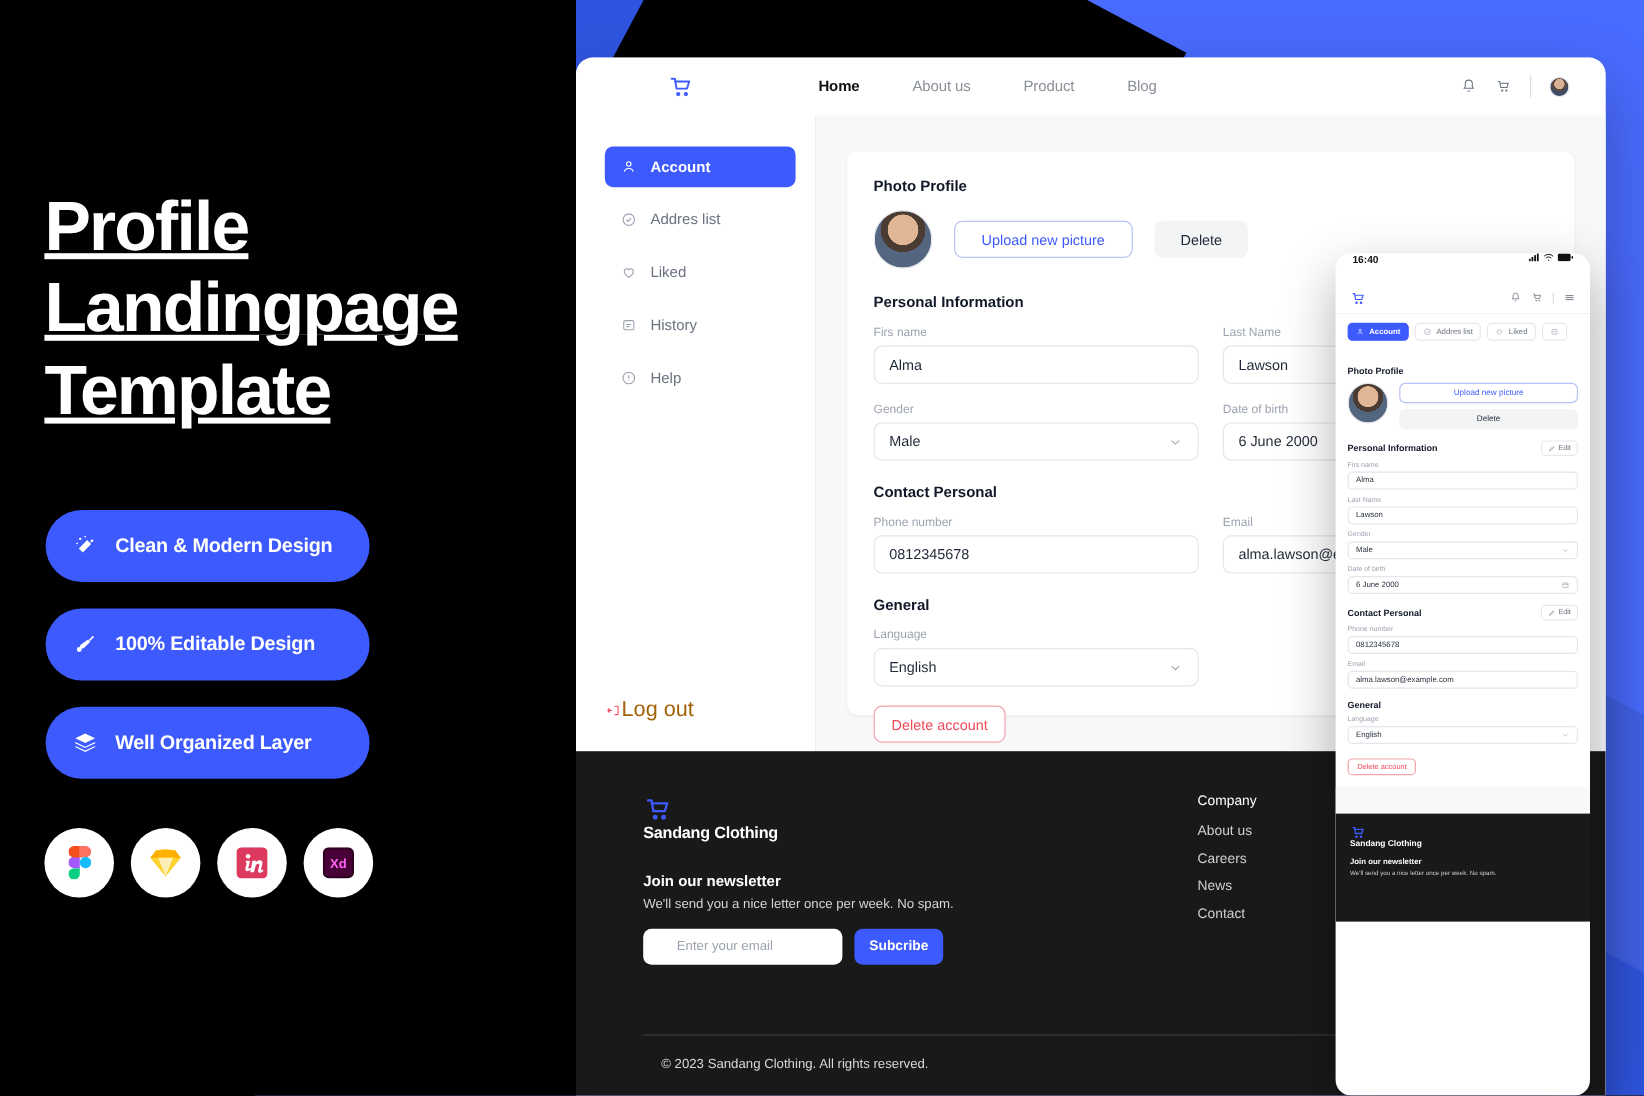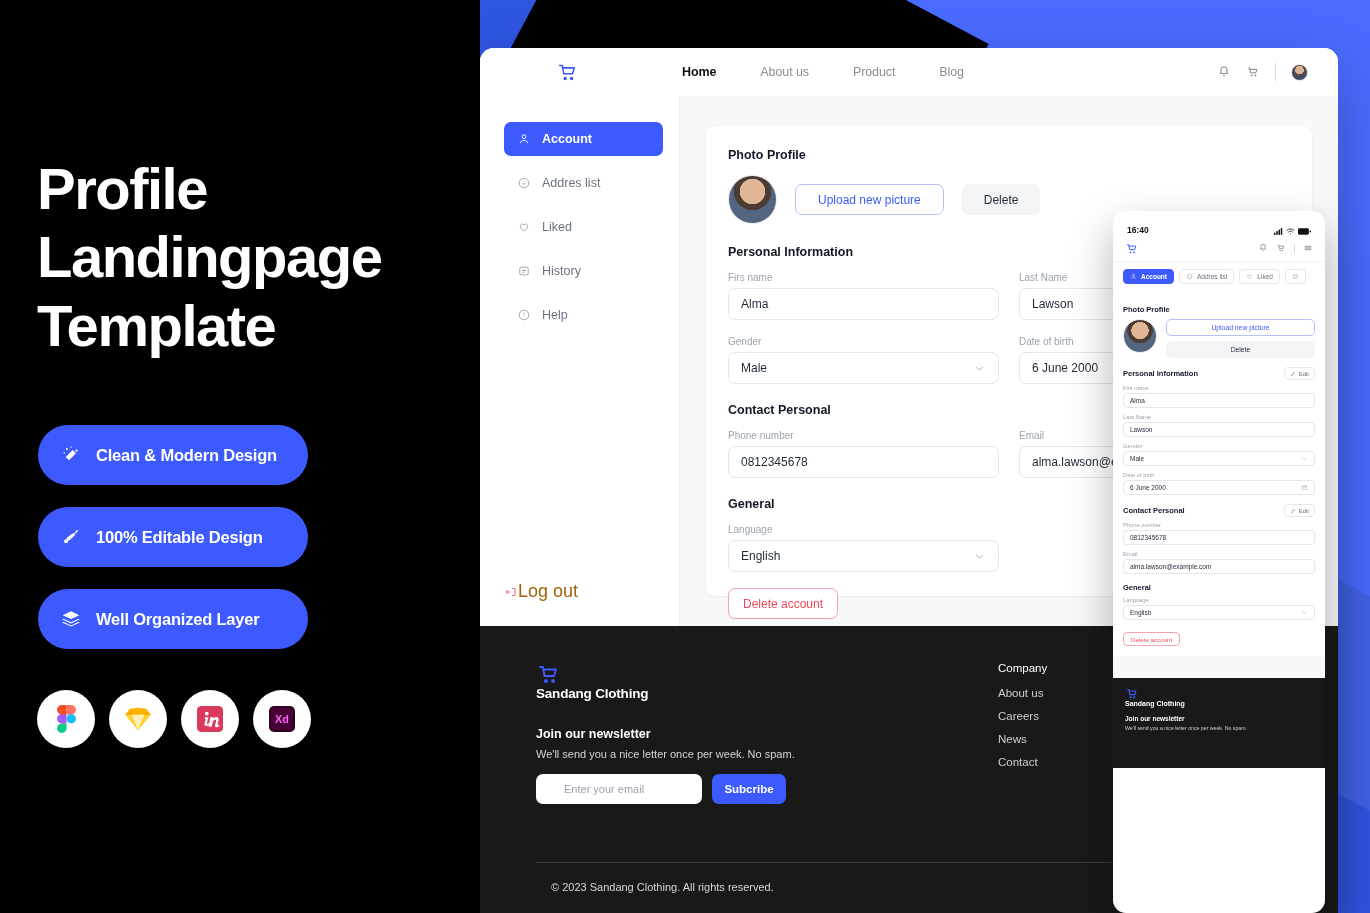--- a/index.html
+++ b/index.html
@@ -13,21 +13,21 @@
 
   
   .promo {
     position: absolute; left: 0; top: 0; width: 480px; height: 913px;
     background: #000; z-index: 6;
   }
   .promo-title {
     position: absolute; left: 37px; top: 155px;
     width: 420px;
     color: #fff; font-size: 58px; font-weight: 700;
-    line-height: 1.18; letter-spacing: -1.5px;
+    line-height: 1.18; letter-spacing: -1.5px; text-decoration: underline;
   }
   .promo-title span { display: block; }
   .pills { position: absolute; left: 38px; top: 425px; }
   .pill {
     display: flex; align-items: center; gap: 14px;
     width: 270px; height: 60px;
     background: #3d5afe; border-radius: 32px;
     margin-bottom: 22px; padding-left: 22px;
   }
   .pill-label { color: #fff; font-size: 16.5px; font-weight: 700; letter-spacing: -0.2px;}
@@ -166,21 +166,21 @@
 
   
   .mobile {
     position: absolute; left: 1113px; top: 211px;
     width: 212px; height: 702px;
     background: #fff; border-radius: 13px;
     overflow: hidden; z-index: 5;
     box-shadow: 0 18px 44px rgba(0,0,0,.3);
   }
   .m-status {
-    height: 24px; display: flex; align-items: flex-end;
+    height: 24px; display: flex; align-items: flex-start;
     justify-content: space-between; padding: 0 14px;
     font-size: 8.5px; font-weight: 700; color: #111;
   }
   .m-nav {
     height: 27px; display: flex; align-items: center;
     padding: 0 12px; border-bottom: 1px solid #f0f1f3;
   }
   .m-nav-right { margin-left: auto; display: flex; align-items: center; gap: 8px; }
   .m-tabs {
     display: flex; gap: 5px; padding: 7px 10px 6px 10px;

